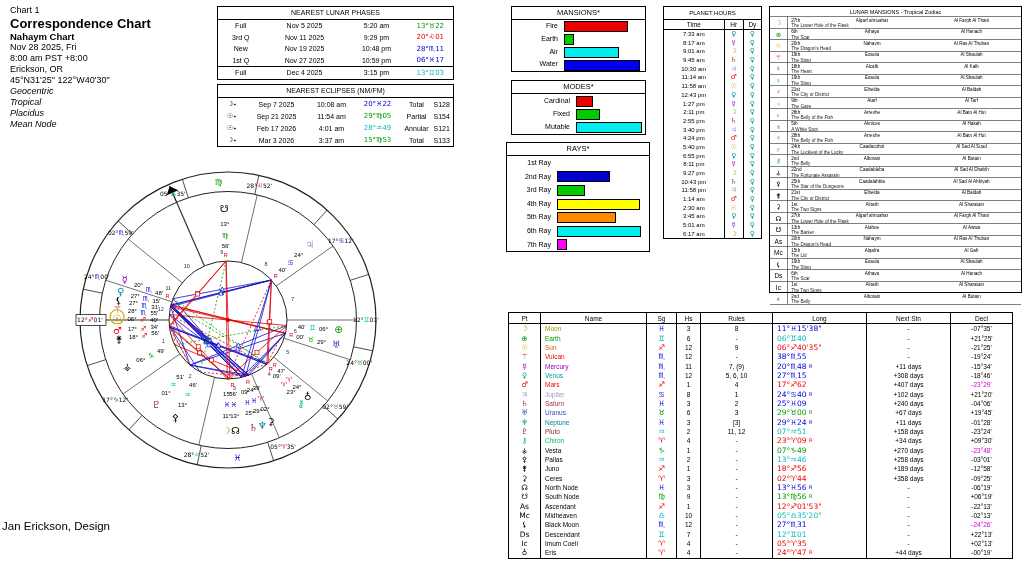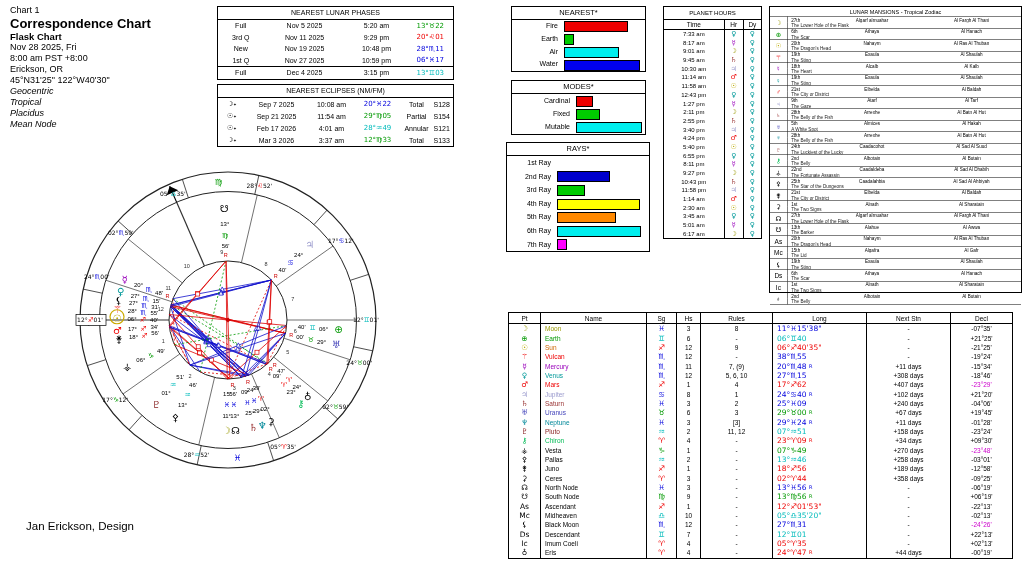--- a/index.html
+++ b/index.html
@@ -54,30 +54,30 @@
 
   
   #pt{left:508px;top:312px;width:504px}
   #pt td,#pt th{font-size:6.5px;height:9.35px;border-left:1px solid #000}
   #pt td:first-child,#pt th:first-child{border-left:none}
   #pt .hd th{border-bottom:1px solid #000;height:10px}
   #pt .ln{text-align:left;padding-left:4px}
   #pt .g{font-size:7.5px}
   .rx{font-size:5px;vertical-align:1px}
 
-  #credit{left:26px;top:520px;font-size:11.5px}
+  #credit{left:2px;top:520px;font-size:11.5px}
   #wheel{left:64px;top:156px}
 </style>
 </head>
 <body>
 
 <div id="info" class="panel">
   <div class="t1">Chart 1</div>
   <div class="t2">Correspondence Chart</div>
-  <div class="t3">Flask Chart</div>
+  <div class="t3">Nahaym Chart</div>
   <div>Nov 28 2025, Fri</div>
   <div>8:00 am  PST +8:00</div>
   <div>Erickson, OR</div>
   <div>45°N31'25" 122°W40'30"</div>
   <div class="it">Geocentric</div>
   <div class="it">Tropical</div>
   <div class="it">Placidus</div>
   <div class="it">Mean Node</div>
 </div>
 
@@ -159,29 +159,29 @@
         <td>Feb 17 2026</td>
         <td>4:01 am</td>
         <td class="g" style="color:#00bbbb">28°♒49</td>
         <td>Annular</td>
         <td style="text-align:left">S121</td>
       </tr>
       <tr>
         <td class="g">☽<span style="font-size:4px">✦</span></td>
         <td>Mar 3 2026</td>
         <td>3:37 am</td>
-        <td class="g" style="color:#009900">12°♍33</td>
+        <td class="g" style="color:#009900">15°♍53</td>
         <td>Total</td>
         <td style="text-align:left">S133</td>
       </tr>
     </tbody>
 </table>
 
 <div id="elements" class="barbox box" style="left:511px;top:6px;width:133px">
-  <div class="barttl">NEAREST*</div>
+  <div class="barttl">MANSIONS*</div>
 <div class="barrow" style="height: 12.8px;">
       <span class="barlab" style="width:46px;line-height:12.8px">Fire</span>
       <span class="bar" style="left:52px;top:1.4000000000000004px;width:62px;background:#ee0000"></span>
     </div>
     <div class="barrow" style="height: 12.8px;">
       <span class="barlab" style="width:46px;line-height:12.8px">Earth</span>
       <span class="bar" style="left:52px;top:1.4000000000000004px;width:8px;background:#00cc00"></span>
     </div>
     <div class="barrow" style="height: 12.8px;">
       <span class="barlab" style="width:46px;line-height:12.8px">Air</span>

